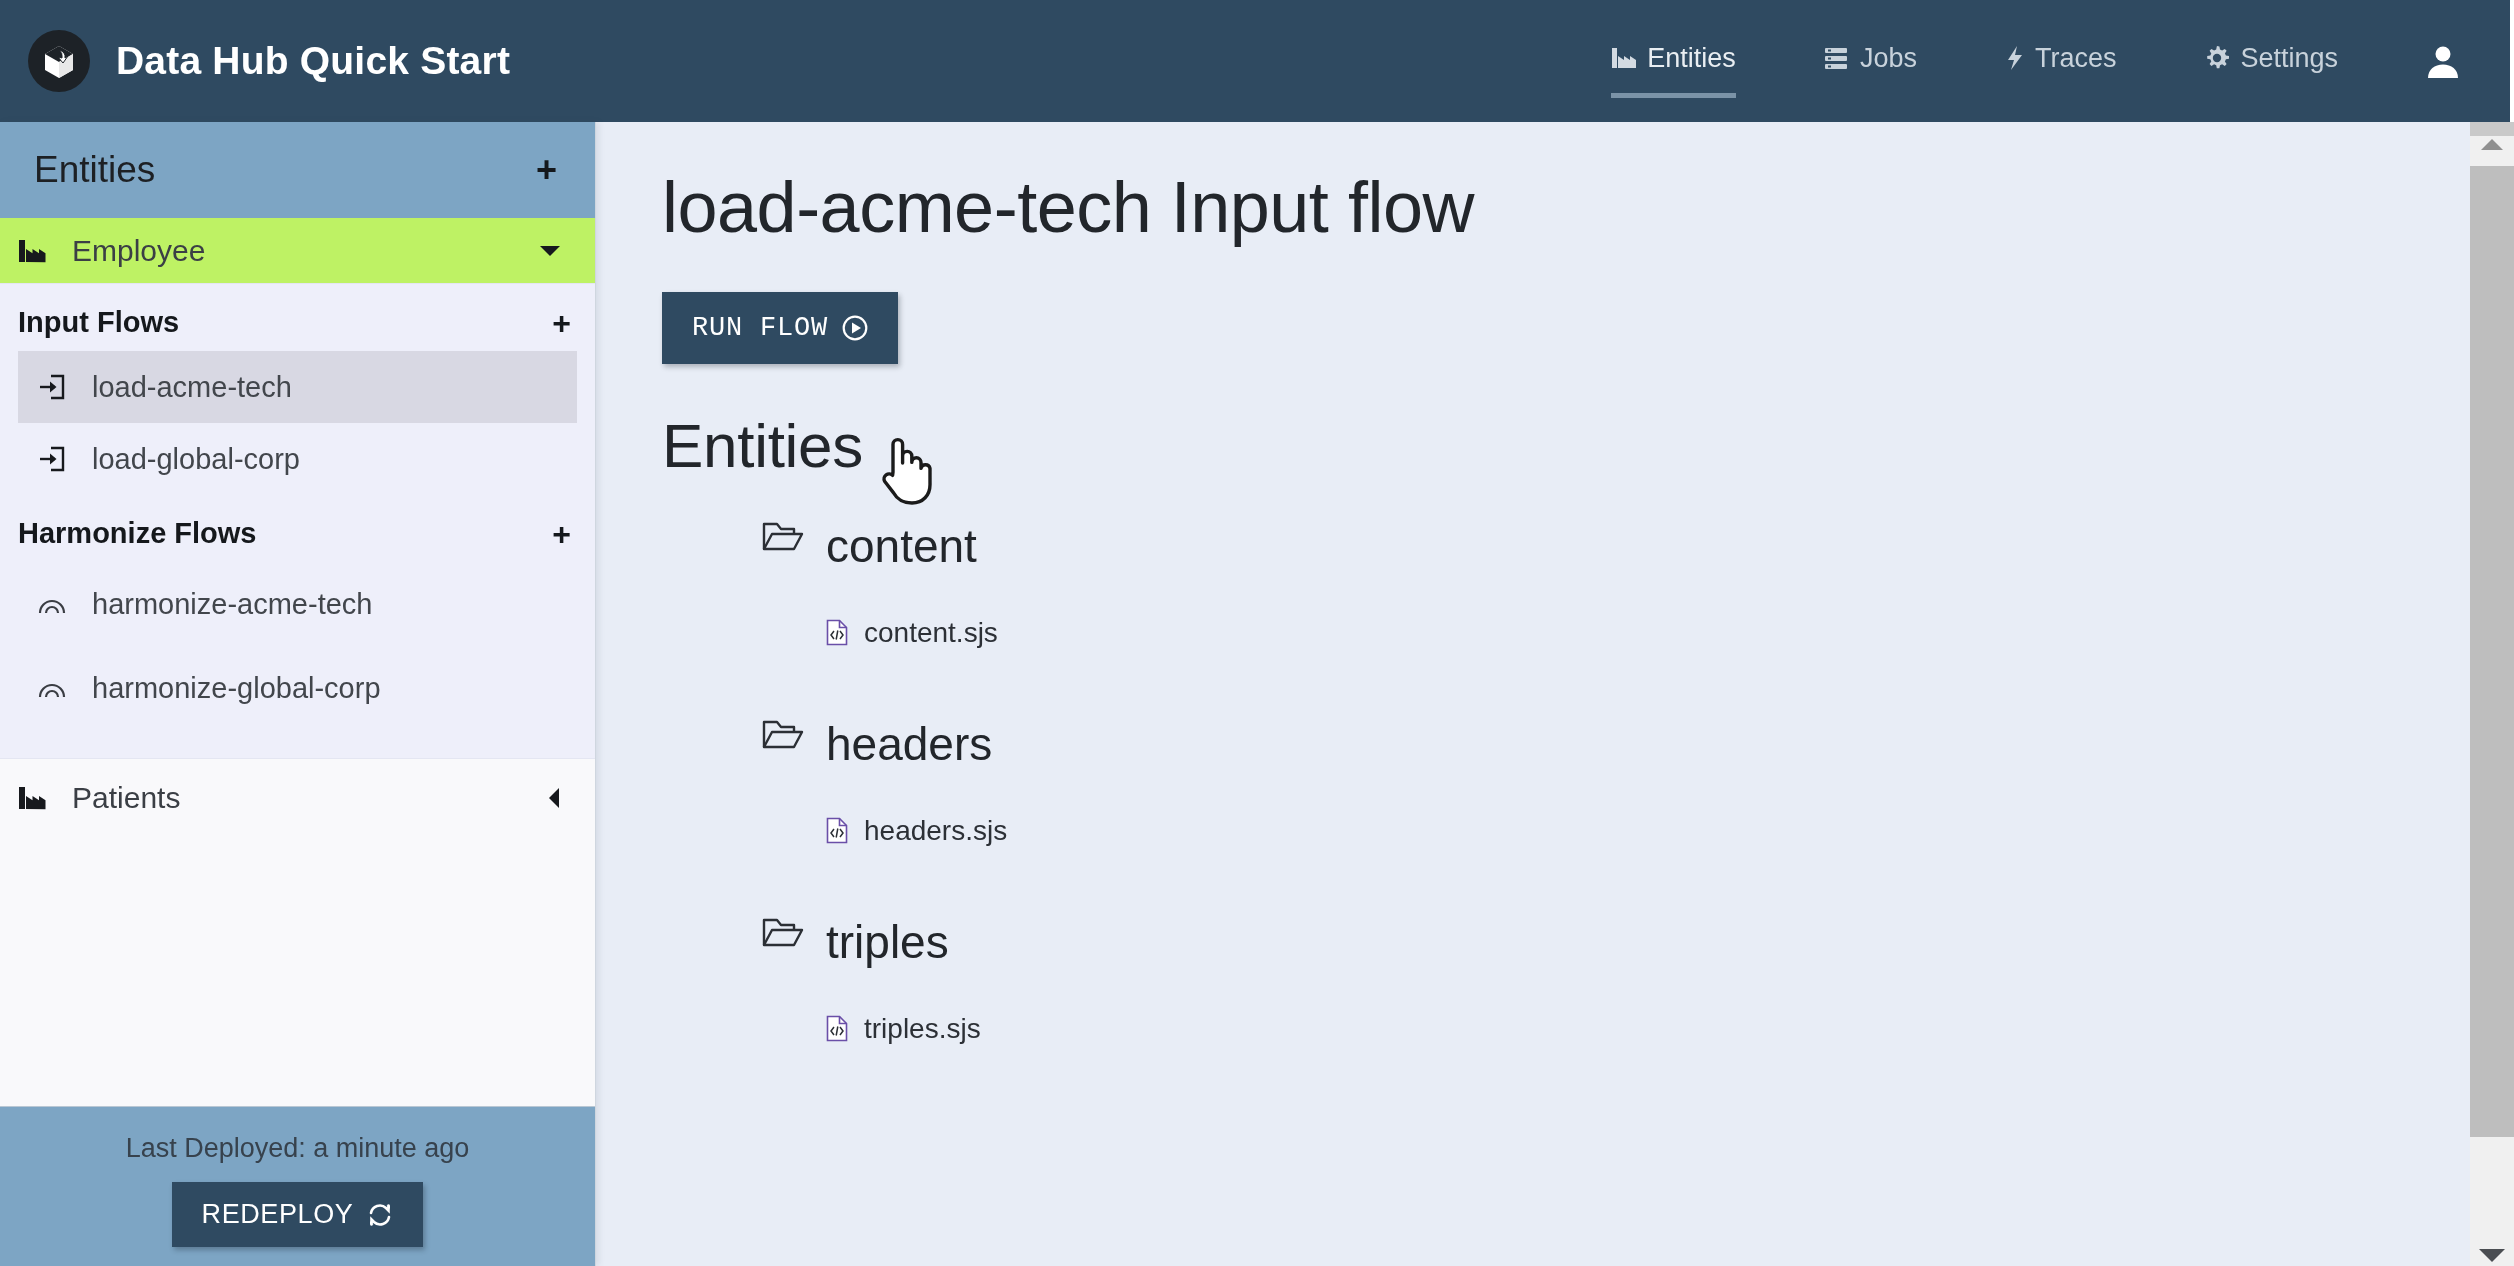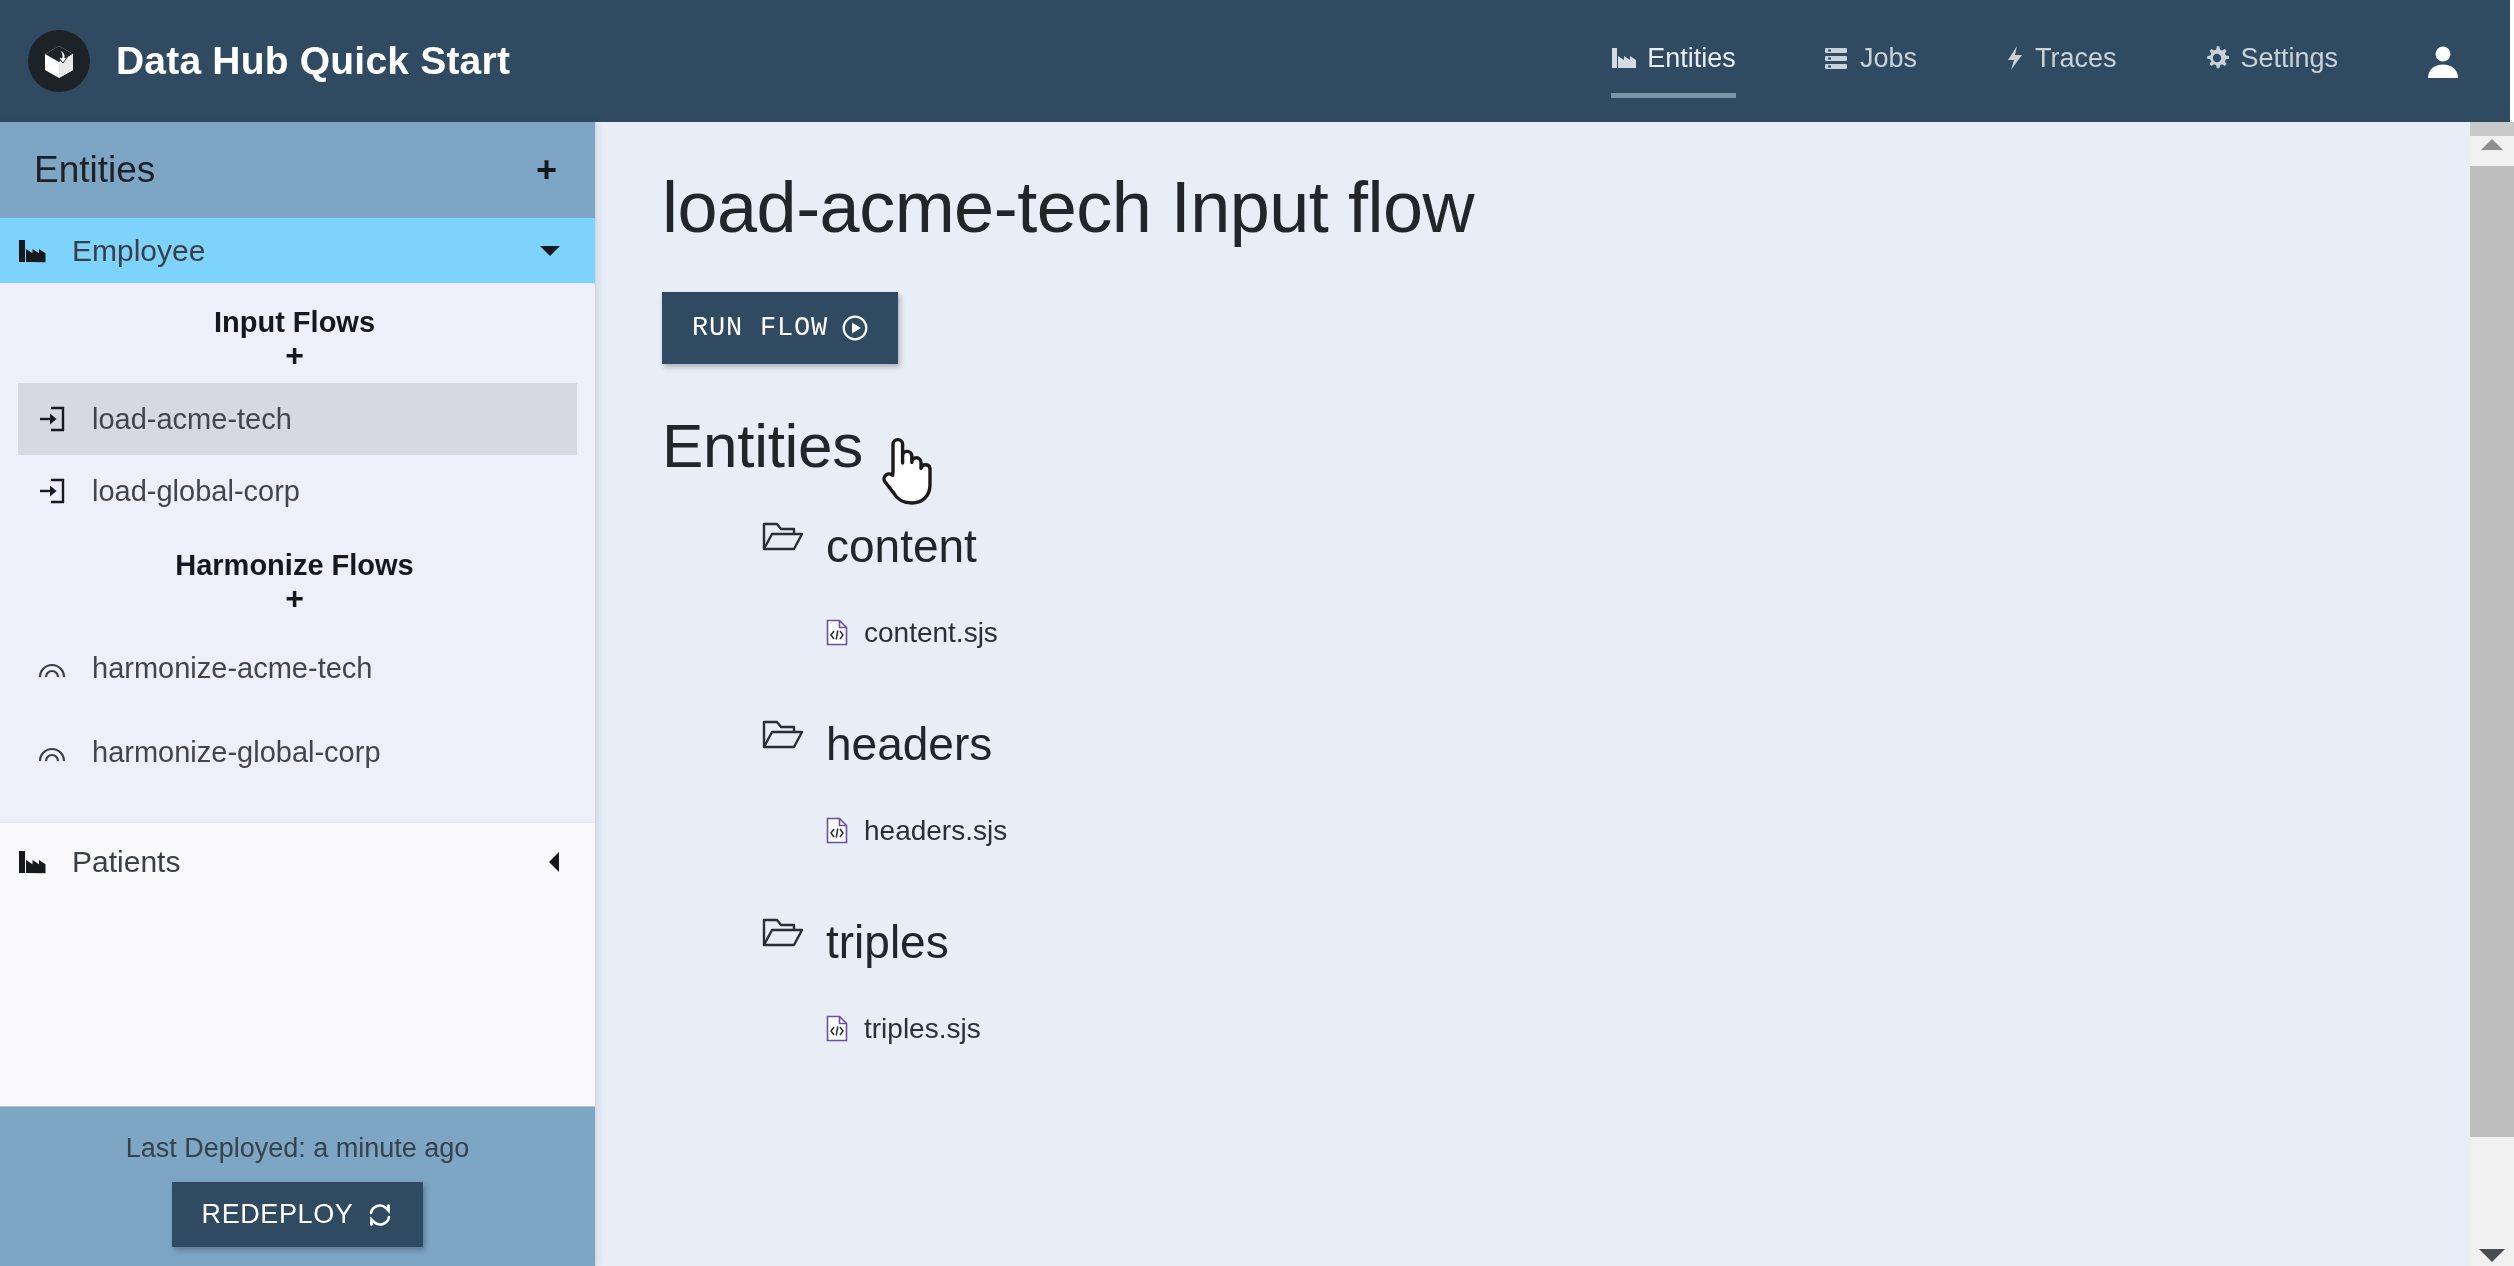--- a/index.html
+++ b/index.html
@@ -61,34 +61,33 @@
   }
   .sb-header {
     background: #7da5c4; height: 96px;
     display: flex; align-items: center; justify-content: space-between;
     padding: 0 38px 0 34px; flex: 0 0 auto;
   }
   .sb-header-title { font-size: 37px; color: #1d2024; }
   .sb-plus { font-size: 36px; color: #14181c; font-weight: bold; line-height: 1; cursor: pointer; }
 
   .sb-entity {
-    height: 66px; background: #7dd3fc;
+    height: 66px; background: #bef264;
     display: flex; align-items: center;
     padding: 0 34px 0 18px;
     border-bottom: 1px solid #e4e6f2;
     flex: 0 0 auto;
   }
   .sb-entity .ent-label { font-size: 30px; color: #3b3f45; margin-left: 24px; }
   .sb-entity .caret { margin-left: auto; }
 
   .sb-group { padding: 0; }
   .sb-group-head {
     display: flex; align-items: center; justify-content: space-between;
     padding: 22px 24px 12px 18px;
-    flex-direction: column;
   }
   .sb-group-title { font-size: 29px; font-weight: bold; color: #15181c; }
   .sb-group-plus { font-size: 32px; font-weight: bold; color: #14181c; line-height: 1; cursor: pointer; }
 
   .sb-flow {
     display: flex; align-items: center;
     height: 72px; margin: 0 18px 0 18px;
     padding-left: 20px;
     font-size: 29px; color: #42464c;
   }

